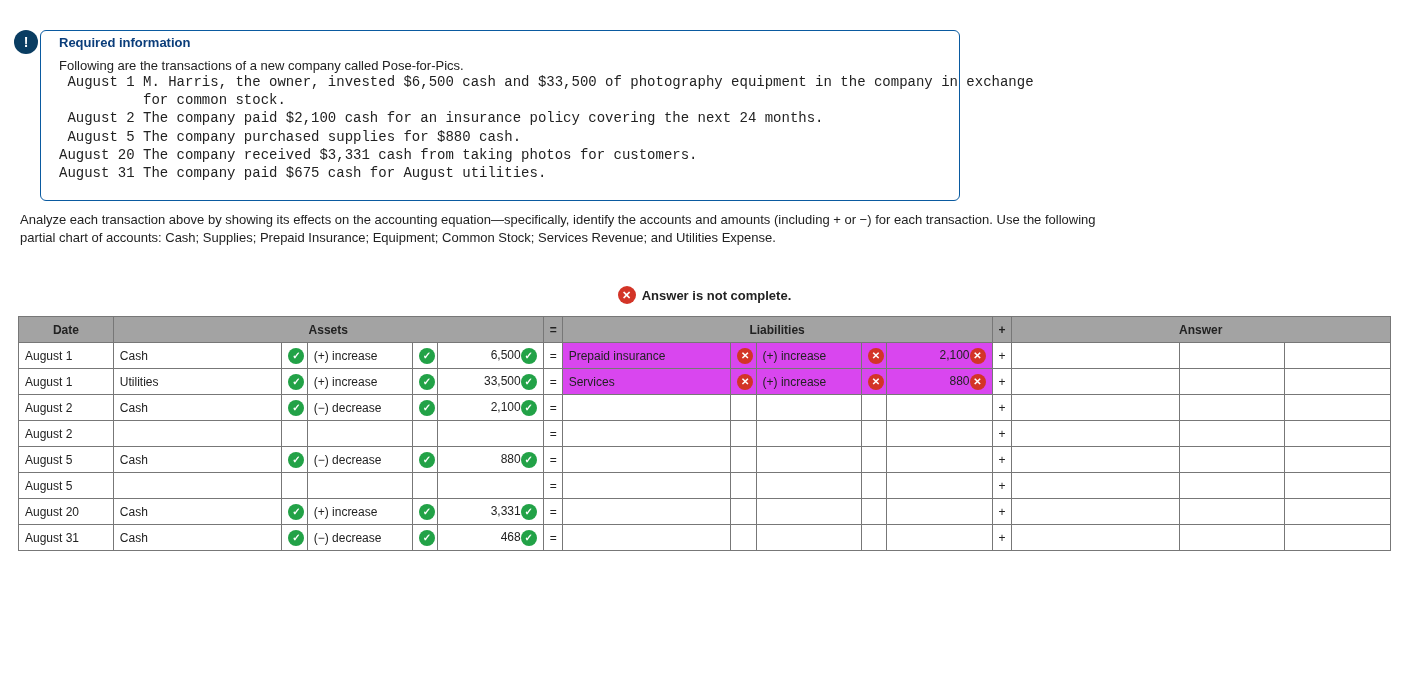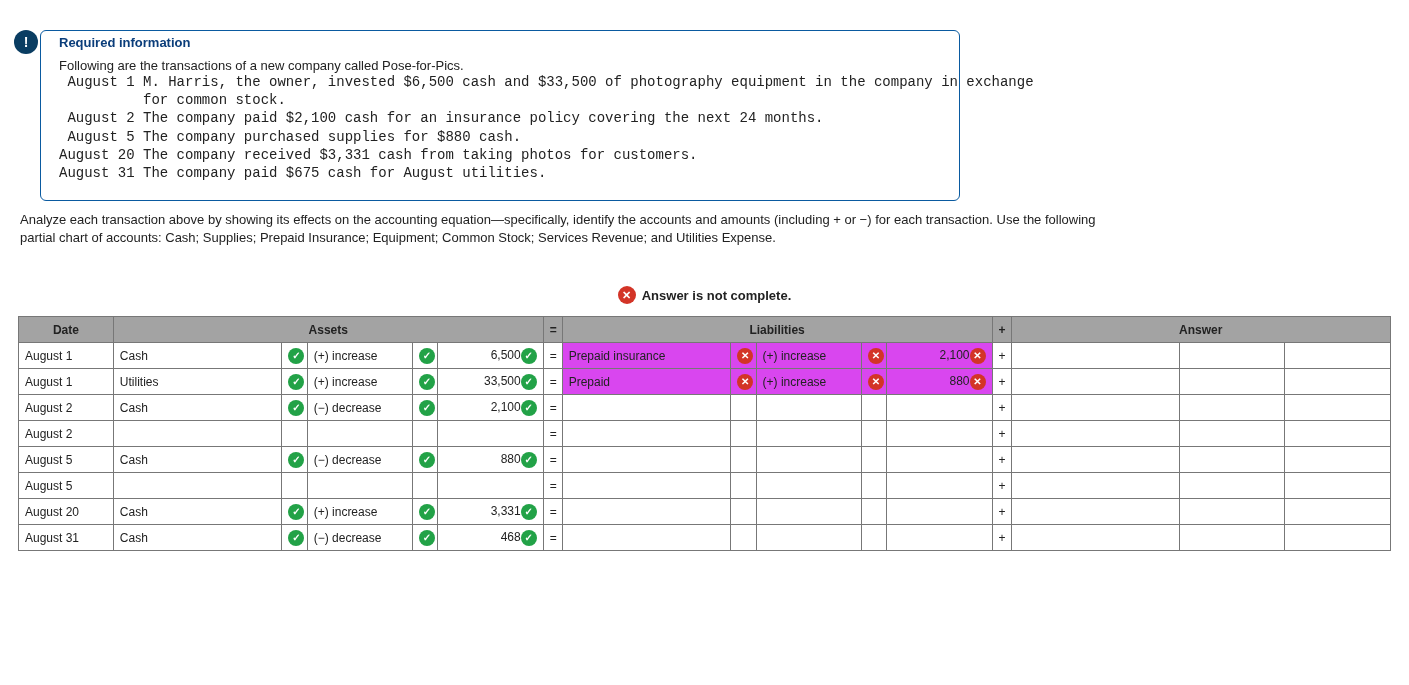--- a/index.html
+++ b/index.html
@@ -202,21 +202,21 @@
         <td class="col-mk"><span class="icon ok">✓</span></td>
         <td class="">(+) increase</td>
         <td class="col-mk"><span class="icon ok">✓</span></td>
         <td class="col-amt">
           <span class="cellflex right">
             <span class="amt">33,500</span> 
             <span class="icon ok">✓</span>
           </span>
         </td>
         <td class="col-op">=</td>
-        <td class=" faint-red">Prepaid</td>
+        <td class=" faint-red">Services</td>
         <td class="col-mk faint-red"><span class="icon err">✕</span></td>
         <td class=" faint-red">(+) increase</td>
         <td class="col-mk faint-red"><span class="icon err">✕</span></td>
         <td class="col-amt faint-red">
           <span class="cellflex right">
             <span class="amt">880</span> 
             <span class="icon err">✕</span>
           </span>
         </td>
         <td class="col-op">+</td>

